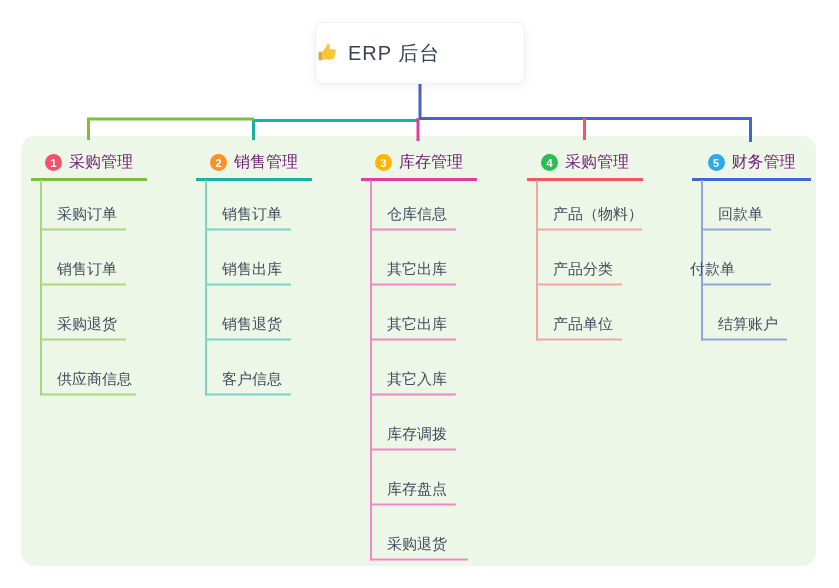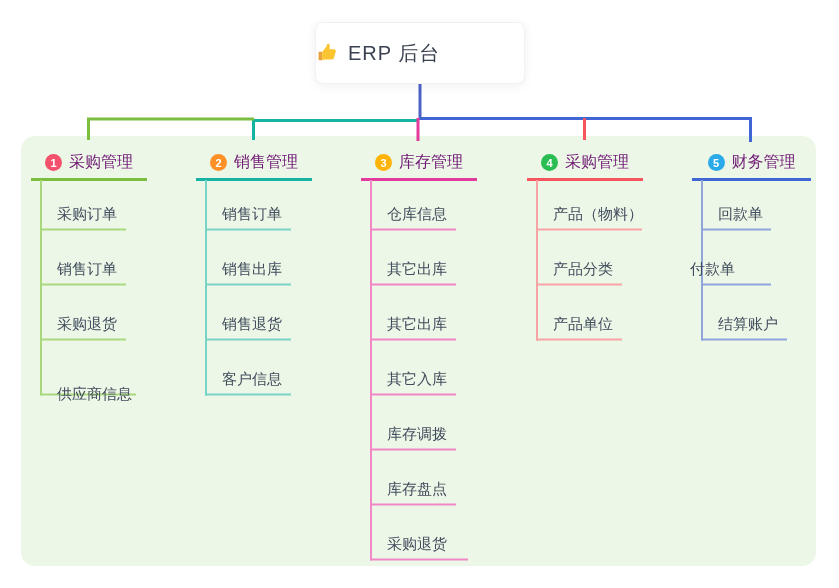--- a/index.html
+++ b/index.html
@@ -83,21 +83,21 @@
     <span class="root-title">ERP 后台</span>
   </div>
 
   <div class="branch-head" style="left:31px;width:116px">
     <span class="badge" style="background:#f4516c">1</span>
     <span class="blabel">采购管理</span>
   </div>
   <div class="child" style="left:57px;top:204px">采购订单</div>
   <div class="child" style="left:57px;top:259px">销售订单</div>
   <div class="child" style="left:57px;top:314px">采购退货</div>
-  <div class="child" style="left:57px;top:384px">供应商信息</div>
+  <div class="child" style="left:57px;top:369px">供应商信息</div>
 
   <div class="branch-head" style="left:196px;width:116px">
     <span class="badge" style="background:#ff9027">2</span>
     <span class="blabel">销售管理</span>
   </div>
   <div class="child" style="left:222px;top:204px">销售订单</div>
   <div class="child" style="left:222px;top:259px">销售出库</div>
   <div class="child" style="left:222px;top:314px">销售退货</div>
   <div class="child" style="left:222px;top:369px">客户信息</div>
 

